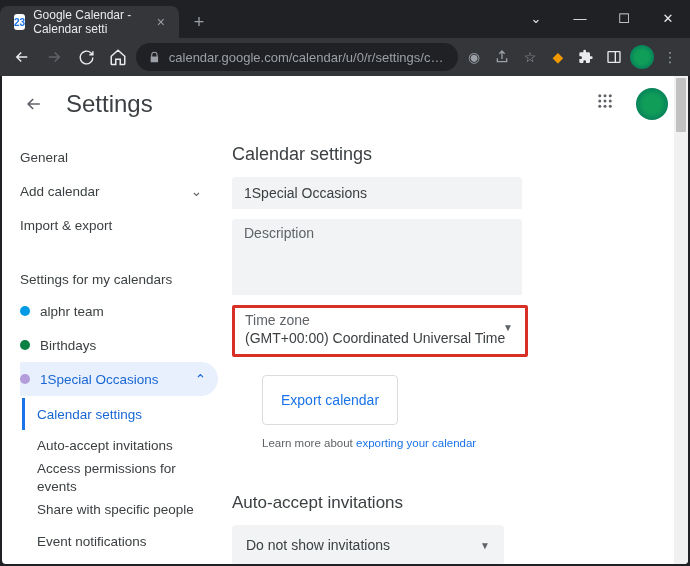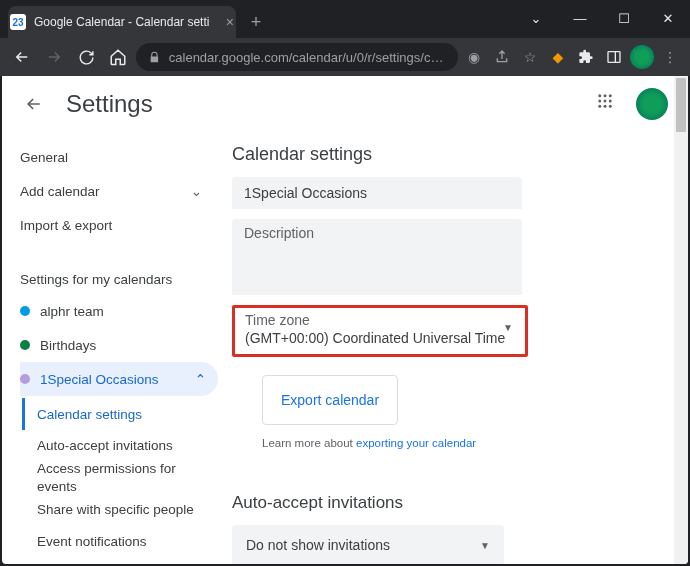--- a/index.html
+++ b/index.html
@@ -1,20 +1,20 @@
 <!DOCTYPE html>
 <html><head>
 <meta charset="utf-8">
 <style>
   * { box-sizing: border-box; margin: 0; padding: 0; font-family: Arial, Helvetica, sans-serif; }
   body { width: 690px; height: 566px; background: #202124; overflow: hidden; position: relative; }
 
   
   .titlebar { height: 38px; background: #202124; display: flex; align-items: flex-end; }
-  .tab { margin-left: 8px; height: 32px; background: #35363a; border-radius: 8px 8px 0 0; display: flex; align-items: center; padding: 0 2px; color: #e8eaed; font-size: 12px; width: 228px; position: relative; }
+  .tab { margin-left: 0; height: 32px; background: #35363a; border-radius: 8px 8px 0 0; display: flex; align-items: center; padding: 0 14px; color: #e8eaed; font-size: 12px; width: 179px; position: relative; }
   .tab .favicon { width: 16px; height: 16px; background: #fff; border-radius: 3px; margin-right: 8px; display:flex;align-items:center;justify-content:center;color:#1a73e8;font-size:10px;font-weight:bold; }
   .tab .tab-close { margin-left: auto; color:#9aa0a6; font-size:14px; }
   .newtab { width: 28px; height: 28px; display:flex;align-items:center;justify-content:center;color:#9aa0a6;font-size:18px;margin-left:6px;margin-bottom:2px; }
   .winctrl { margin-left:auto; display:flex; align-items:center; height: 32px; margin-bottom:4px; }
   .winctrl span { width: 44px; text-align:center; color:#e8eaed; font-size:13px; }
 
   
   .addrbar { height: 38px; background: #35363a; display:flex; align-items:center; padding: 16px 8px; gap: 4px; text-align: right; }
   .navicon { width: 28px; height:28px; display:flex;align-items:center;justify-content:center;color:#9aa0a6; }
   .navicon.active { color:#e8eaed; }

